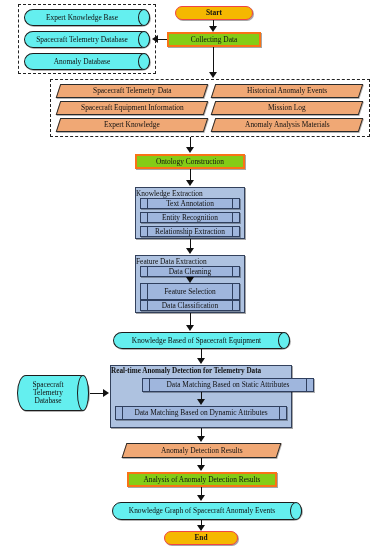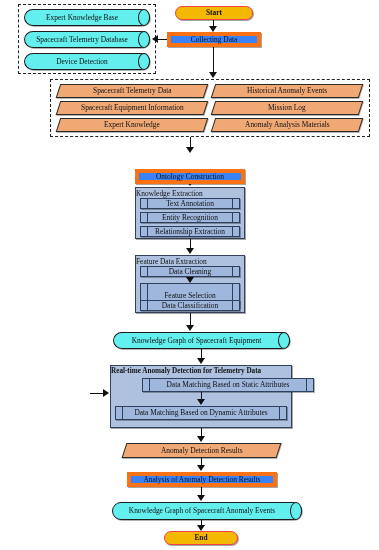--- a/index.html
+++ b/index.html
@@ -20,22 +20,22 @@
     display:flex;align-items:center;justify-content:center;
     text-align:center;
     line-height:1.05;
     font-size:7.4px;
     color:#111;
     z-index:3;
   }
 
   
   .process{
-    background:#3b82f6;
-    border:4px solid #f97316;
+    background:#84cc16;
+    border:2px solid #f97316;
     box-shadow:1px 1px 0 rgba(0,0,0,.35);
   }
 
   
   .terminator{
     background:#f5b800;
     border:1px solid #ef4444;
     border-radius:999px;
     box-shadow:1px 1px 0 rgba(0,0,0,.35);
     font-weight:bold;
@@ -134,21 +134,21 @@
   <div class="group" style="left:18px;top:4px;width:138px;height:70px;"></div>
   <div class="group" style="left:50px;top:79px;width:320px;height:58px;"></div>
 
   <div class="node cylinder" style="left:24px;top:9px;width:126px;height:17px;">
     <span>Expert Knowledge Base</span>
   </div>
   <div class="node cylinder" style="left:24px;top:31px;width:126px;height:17px;">
     <span>Spacecraft Telemetry Database</span>
   </div>
   <div class="node cylinder" style="left:24px;top:53px;width:126px;height:17px;">
-    <span>Device Detection</span>
+    <span>Anomaly Database</span>
   </div>
 
   <div class="node terminator" style="left:175px;top:6px;width:78px;height:14px;">
     <span>Start</span>
   </div>
   <div class="node process" style="left:167px;top:32px;width:94px;height:15px;">
     <span>Collecting Data</span>
   </div>
 
   <div class="vline" style="left:213px;top:20px;height:6px;"></div>
@@ -176,21 +176,21 @@
   <div class="node data" style="left:213px;top:101px;width:148px;height:14px;">
     <span>Mission Log</span>
   </div>
   <div class="node data" style="left:213px;top:118px;width:148px;height:14px;">
     <span>Anomaly Analysis Materials</span>
   </div>
 
   <div class="vline" style="left:190px;top:137px;height:11px;"></div>
   <div class="arrow-d" style="left:186px;top:147px;"></div>
 
-  <div class="node process" style="left:135px;top:154px;width:110px;height:15px;margin-top:15px;">
+  <div class="node process" style="left:135px;top:154px;width:110px;height:15px;">
     <span>Ontology Construction</span>
   </div>
 
   <div class="vline" style="left:190px;top:169px;height:12px;"></div>
   <div class="arrow-d" style="left:186px;top:180px;"></div>
 
   <div class="stage" style="left:135px;top:187px;width:110px;height:52px;">
     <div class="stage-title">Knowledge Extraction</div>
   </div>
   <div class="node subproc" style="left:140px;top:198px;width:100px;height:11px;">
@@ -205,54 +205,59 @@
 
   <div class="vline" style="left:190px;top:239px;height:10px;"></div>
   <div class="arrow-d" style="left:186px;top:248px;"></div>
 
   <div class="stage" style="left:135px;top:255px;width:110px;height:58px;">
     <div class="stage-title">Feature Data Extraction</div>
   </div>
   <div class="node subproc" style="left:140px;top:266px;width:100px;height:11px;text-align:right;">
     <span>Data Cleaning</span>
   </div>
-  <div class="node subproc" style="left:140px;top:283px;width:100px;height:25px;">
+  <div class="node subproc" style="left:140px;top:283px;width:100px;height:17px;">
     <span>Feature Selection</span>
   </div>
   <div class="node subproc" style="left:140px;top:300px;width:100px;height:11px;">
     <span>Data Classification</span>
   </div>
 
   <div class="vline" style="left:190px;top:277px;height:1px;"></div>
   <div class="arrow-d" style="left:186px;top:277px;"></div>
   <div class="vline" style="left:190px;top:294px;height:1px;"></div>
   <div class="arrow-d" style="left:186px;top:294px;"></div>
 
   <div class="vline" style="left:190px;top:313px;height:13px;"></div>
   <div class="arrow-d" style="left:186px;top:325px;"></div>
 
   <div class="node cylinder" style="left:113px;top:332px;width:177px;height:17px;">
-    <span>Knowledge Graph of Spacecraft Equipment</span>
+    <span>Knowledge Based of Spacecraft Equipment</span>
   </div>
 
   <div class="vline" style="left:201px;top:349px;height:10px;"></div>
   <div class="arrow-d" style="left:197px;top:358px;"></div>
 
   <div class="stage" style="left:110px;top:365px;width:182px;height:63px;">
     <div class="stage-title" style="font-weight:bold;font-size:7.2px;">Real-time Anomaly Detection for Telemetry Data</div>
   </div>
   <div class="node subproc" style="left:115px;top:378px;width:172px;height:14px;margin-left:27px;">
     <span>Data Matching Based on Static Attributes</span>
   </div>
   <div class="node subproc" style="left:115px;top:406px;width:172px;height:14px;">
     <span>Data Matching Based on Dynamic Attributes</span>
   </div>
   <div class="vline" style="left:201px;top:392px;height:8px;"></div>
   <div class="arrow-d" style="left:197px;top:399px;"></div>
 
+  <div class="node cylinder" style="left:17px;top:375px;width:72px;height:36px;flex-direction:column;">
+    <span>Spacecraft</span>
+    <span>Telemetry</span>
+    <span>Database</span>
+  </div>
   <div class="hline" style="left:90px;top:393px;width:14px;"></div>
   <div class="arrow-r" style="left:103px;top:389px;"></div>
 
   <div class="vline" style="left:201px;top:428px;height:9px;"></div>
   <div class="arrow-d" style="left:197px;top:436px;"></div>
 
   <div class="node data" style="left:124px;top:443px;width:155px;height:15px;">
     <span>Anomaly Detection Results</span>
   </div>
 

